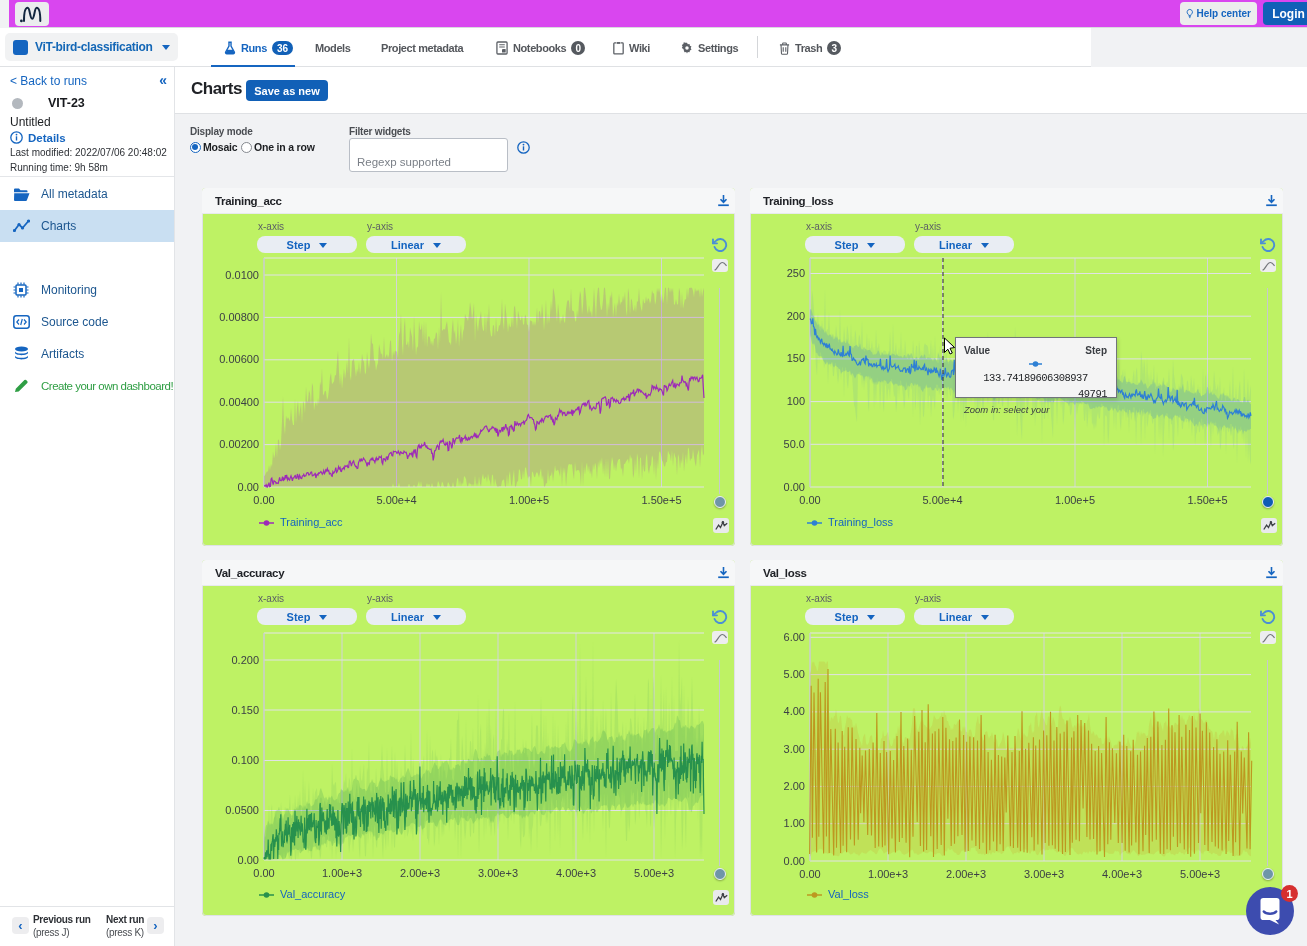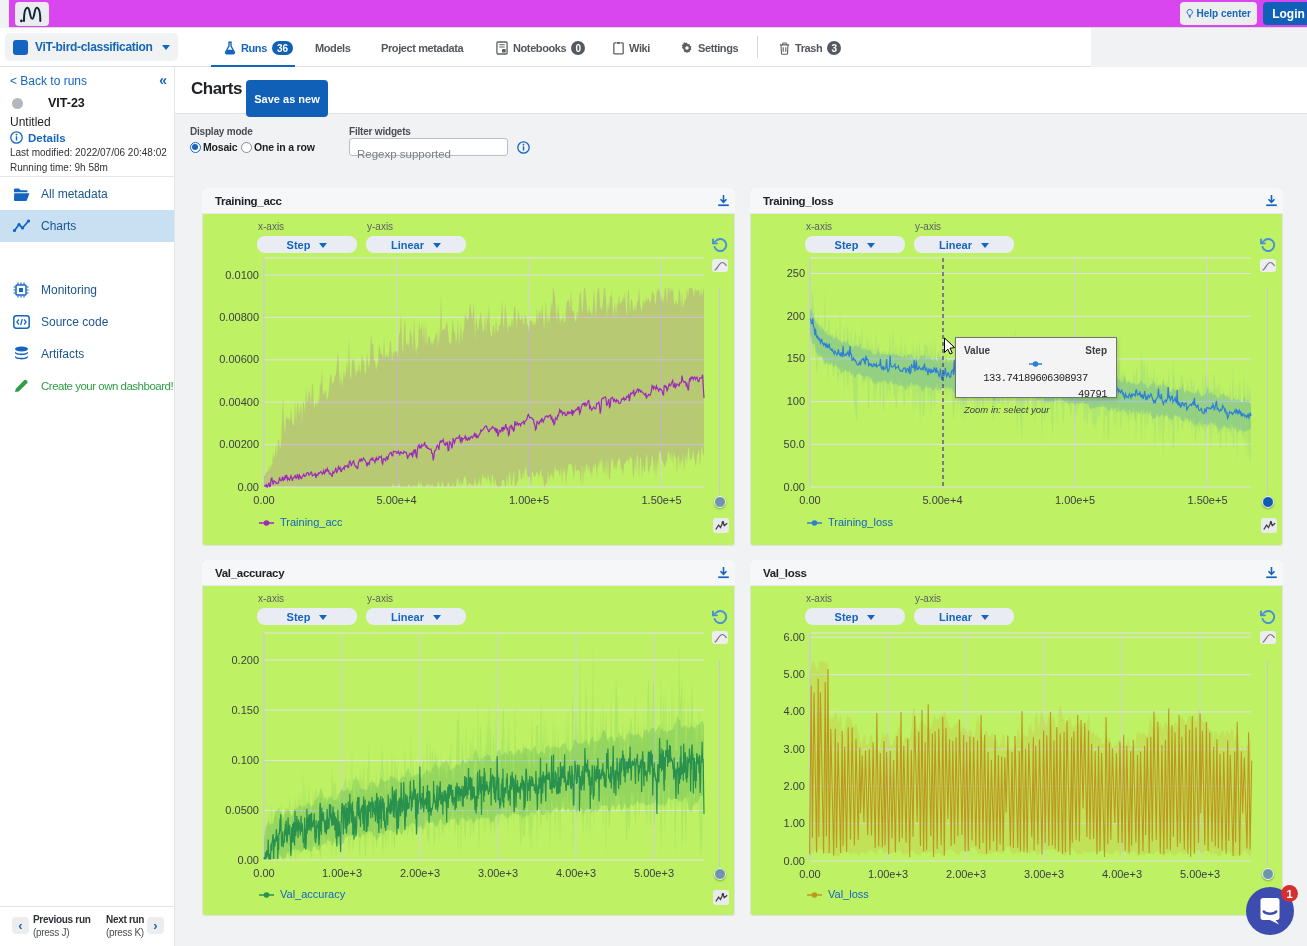--- a/index.html
+++ b/index.html
@@ -29,27 +29,27 @@
 #ssep { position:absolute; left:0; width:174px; height:1px; background:#e4e6e9; }
 .sitem { position:absolute; left:0; width:174px; height:32px; display:flex; align-items:center; padding-left:12px; gap:11px; font-size:12px; white-space:nowrap; overflow:hidden; }
 .sitem.sel { background:#c9dff2; }
 .sic { width:18px; display:flex; justify-content:center; flex:none; }
 #sfoot { position:absolute; left:0; top:839px; width:174px; height:40px; background:#fff; border-top:1px solid #e2e4e7; }
 .navbtn { position:absolute; top:10px; width:17px; height:17px; background:#ededef; border-radius:4px; color:#1565c0; font-weight:700; font-size:13px; display:flex; align-items:center; justify-content:center; }
 .navlbl { position:absolute; font-size:10px; font-weight:700; color:#2e3136; line-height:1.25; letter-spacing:-0.3px; }
 .navsub { font-weight:400; color:#4a4d52; font-size:10px; }
 #chartshead { position:absolute; left:175px; top:67px; width:1132px; height:47px; background:#fff; border-bottom:1px solid #dfe1e4; }
 #chartshead h1 { position:absolute; left:16px; top:12px; font-size:17px; letter-spacing:-0.5px; color:#202227; }
-#saveasnew { position:absolute; left:71px; top:13px; width:82px; height:37px; background:#1160b7; border-radius:4px; color:#fff; font-size:11px; font-weight:700; display:flex; align-items:center; justify-content:center; }
+#saveasnew { position:absolute; left:71px; top:13px; width:82px; height:21px; background:#1160b7; border-radius:4px; color:#fff; font-size:11px; font-weight:700; display:flex; align-items:center; justify-content:center; }
 .ctrl-lab { position:absolute; color:#4a4d52; font-size:10px; font-weight:700; letter-spacing:-0.2px; }
 .radio { position:absolute; width:11px; height:11px; border-radius:50%; border:1.5px solid #85898f; background:#fff; }
 .radio.on { border-color:#1565c0; }
 .radio.on::after { content:""; position:absolute; left:1px; top:1px; width:6px; height:6px; border-radius:50%; background:#1565c0; }
 .radio-lab { position:absolute; font-size:10.5px; font-weight:700; letter-spacing:-0.2px; color:#1c1e21; }
-#filterin { position:absolute; left:349px; top:138px; width:159px; height:17px; background:#fff; border:1px solid #b9bec6; border-radius:3px; color:#7b8088; font-size:11.5px; padding:8px 7px; line-height:15px; }
+#filterin { position:absolute; left:349px; top:138px; width:159px; height:17px; background:#fff; border:1px solid #b9bec6; border-radius:3px; color:#7b8088; font-size:11.5px; padding:16px 7px; line-height:15px; }
 .card { position:absolute; background:#bef264; outline:1px solid #dfe1e5; outline-offset:-1px; border-radius:4px; }
 .chead { position:absolute; left:0; top:0; right:0; height:26px; background:#f6f7f8; border-bottom:1px solid #e8eaec; border-radius:4px 4px 0 0; display:flex; align-items:center; padding:0 5px 0 13px; }
 .ctitle { font-size:11.5px; font-weight:700; letter-spacing:-0.3px; color:#202227; }
 .dlic { margin-left:auto; display:flex; }
 .chartsvg { position:absolute; left:0; top:0; }
 .axlab { position:absolute; color:#5c6066; font-size:10px; }
 .pill { position:absolute; width:100px; height:17px; background:#e9edf3; border-radius:8px; display:flex; align-items:center; justify-content:center; gap:9px; }
 .ptxt { color:#1464c0; font-size:11px; font-weight:700; }
 .caret { width:0; height:0; border-left:4px solid transparent; border-right:4px solid transparent; border-top:5px solid #1464c0; margin-top:1px; }
 .ric { position:absolute; }

